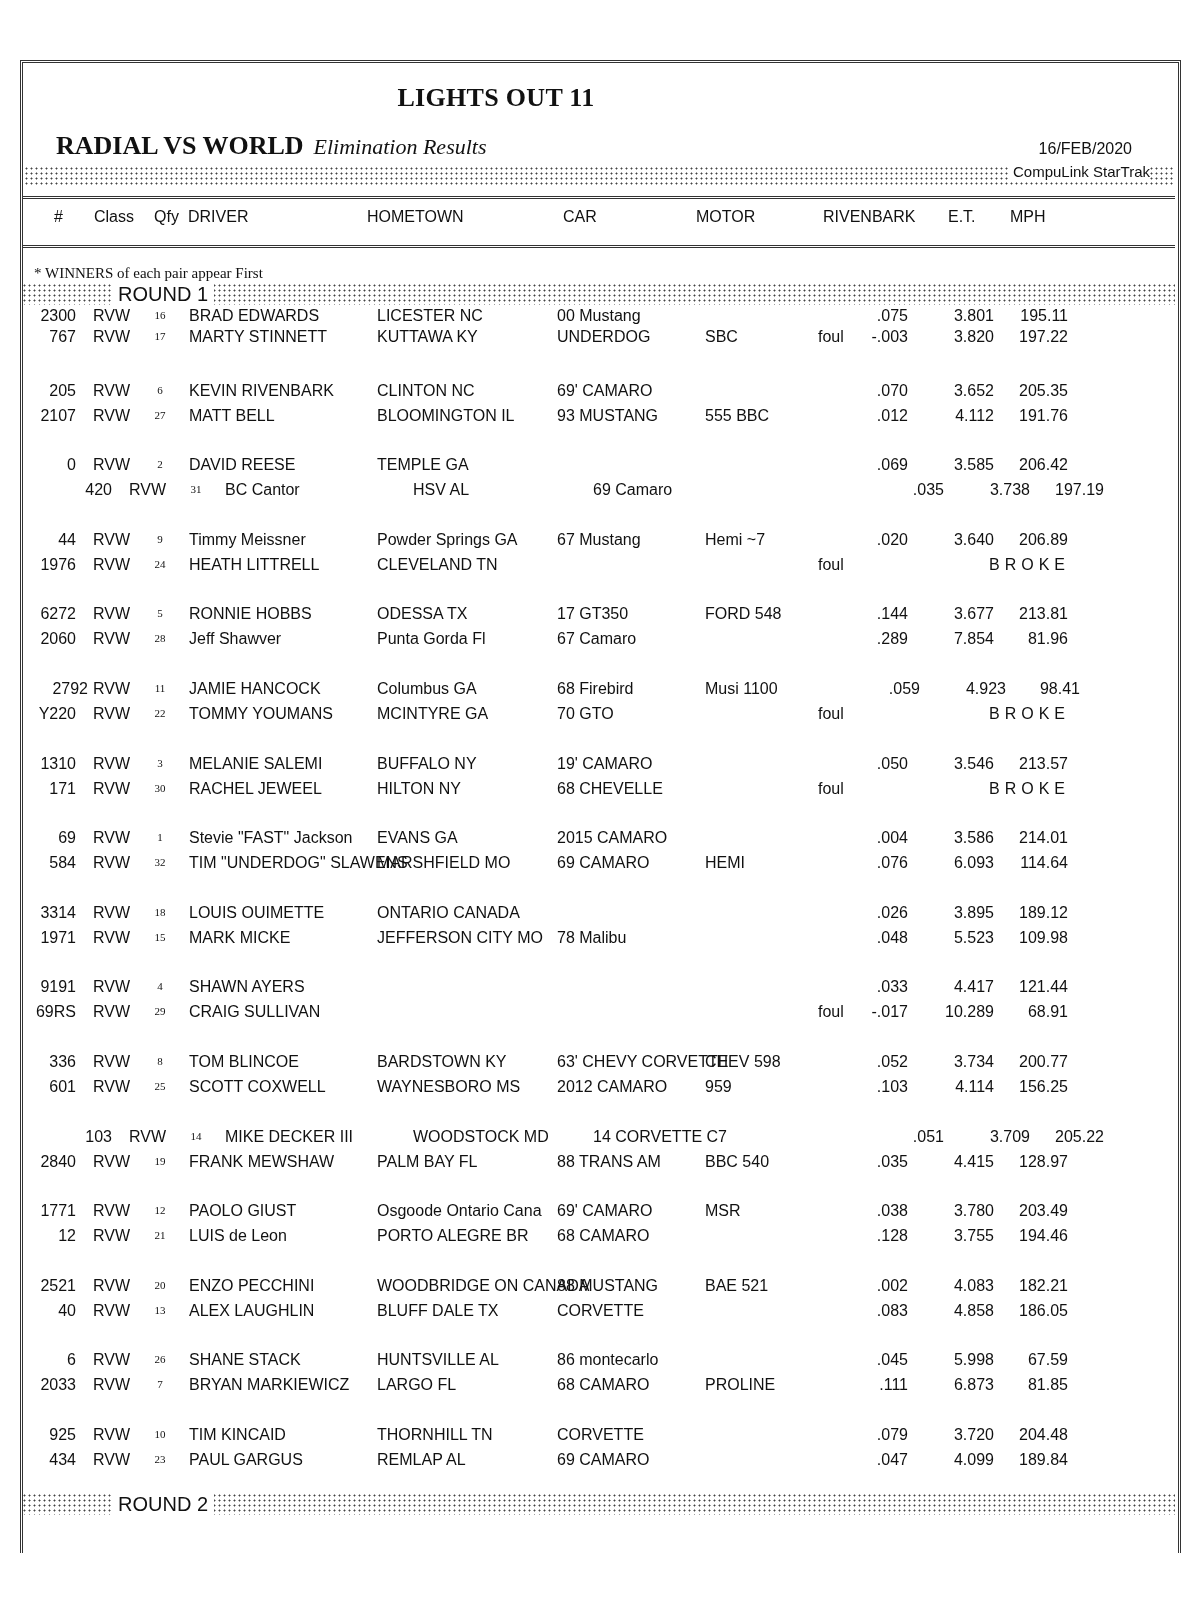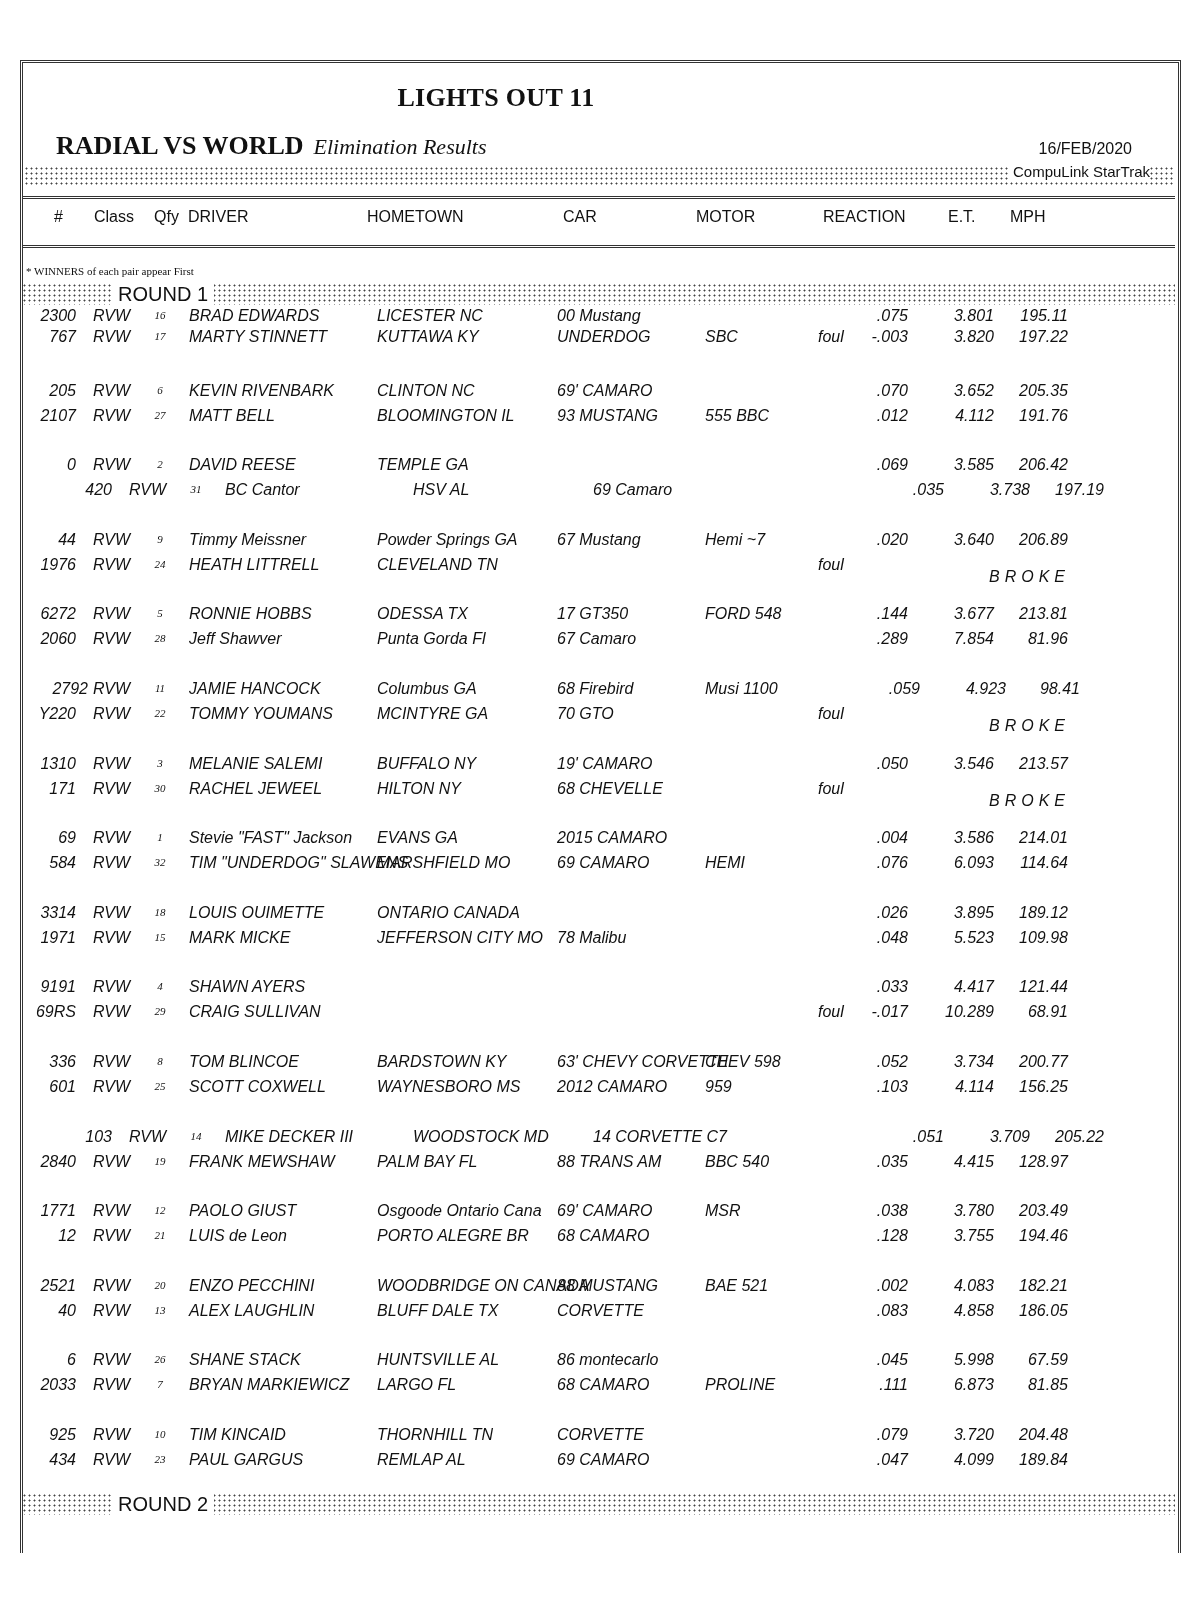--- a/index.html
+++ b/index.html
@@ -14,39 +14,39 @@
   .subtitle .italic { font-weight: normal; font-style: italic; font-size: 22px; margin-left: 10px; }
   .date { position: absolute; right: 68px; top: 140px; font-family: "Liberation Sans", sans-serif; font-size: 16px; }
   .system { position: absolute; right: 50px; top: 163px; font-family: "Liberation Sans", sans-serif; font-size: 15px; background: #fff; padding-left: 3px; }
 
   .dots { position: absolute; background-image: radial-gradient(#444 0.9px, transparent 1.1px); background-size: 5px 5px; }
   .dots1 { left: 24px; top: 166px; width: 1150px; height: 20px; }
   .hr { position: absolute; left: 22px; width: 1153px; border-top: 3px double #333; }
 
   .colhdr { position: absolute; top: 208px; font-family: "Liberation Sans", sans-serif; font-size: 16px; }
 
-  .note { position: absolute; left: 26px; top: 265px; font-family: "Liberation Serif", serif; font-size: 11px; }
+  .note { position: absolute; left: 34px; top: 265px; font-family: "Liberation Serif", serif; font-size: 15px; }
 
   .round-bar { position: absolute; left: 22px; width: 1153px; height: 22px; }
   .round-label { position: absolute; left: 90px; top: 0; background: #fff; padding: 0 6px; font-family: "Liberation Sans", sans-serif; font-size: 20px; line-height: 22px; }
 
-  .row { position: absolute; left: 0; width: 1200px; height: 25px; font-family: "Liberation Sans", sans-serif; font-size: 16px; line-height: 25px; font-style: italic; }
+  .row { position: absolute; left: 0; width: 1200px; height: 25px; font-family: "Liberation Sans", sans-serif; font-size: 16px; line-height: 25px; }
   .c { position: absolute; white-space: nowrap; }
   .c-num { right: calc(1200px - 76px); text-align: right; }
   .c-class { left: 93px; }
   .c-qfy { left: 150px; width: 20px; text-align: center; font-family: "Liberation Serif", serif; font-size: 11px; }
   .c-driver { left: 189px; }
   .c-home { left: 377px; }
   .c-car { left: 557px; }
   .c-motor { left: 705px; }
   .c-foul { left: 818px; }
   .c-react { right: calc(1200px - 908px); text-align: right; }
   .c-et { right: calc(1200px - 994px); text-align: right; }
   .c-mph { right: calc(1200px - 1068px); text-align: right; }
-  .c-broke { right: calc(1200px - 1070px); letter-spacing: 5px; margin-top: 12px; }
+  .c-broke { right: calc(1200px - 1070px); letter-spacing: 5px; }
 </style>
 </head>
 <body>
 
 <div class="frame"></div>
 
 <div class="title">LIGHTS OUT 11</div>
 
 <div class="subtitle">
   <span>RADIAL VS WORLD</span><span class="italic">Elimination Results</span>
@@ -57,21 +57,21 @@
 
 <div class="hr" style="top:196px"></div>
 
 <div class="colhdr" style="left:54px">#</div>
 <div class="colhdr" style="left:94px">Class</div>
 <div class="colhdr" style="left:154px">Qfy</div>
 <div class="colhdr" style="left:188px">DRIVER</div>
 <div class="colhdr" style="left:367px">HOMETOWN</div>
 <div class="colhdr" style="left:563px">CAR</div>
 <div class="colhdr" style="left:696px">MOTOR</div>
-<div class="colhdr" style="left:823px">REACTION</div>
+<div class="colhdr" style="left:823px">RIVENBARK</div>
 <div class="colhdr" style="left:948px">E.T.</div>
 <div class="colhdr" style="left:1010px">MPH</div>
 
 <div class="hr" style="top:245px"></div>
 
 <div class="note">* WINNERS of each pair appear First</div>
 
 <div id="results">
     <div class="dots round-bar" style="top: 283px;">
       <span class="round-label">ROUND 1</span>

